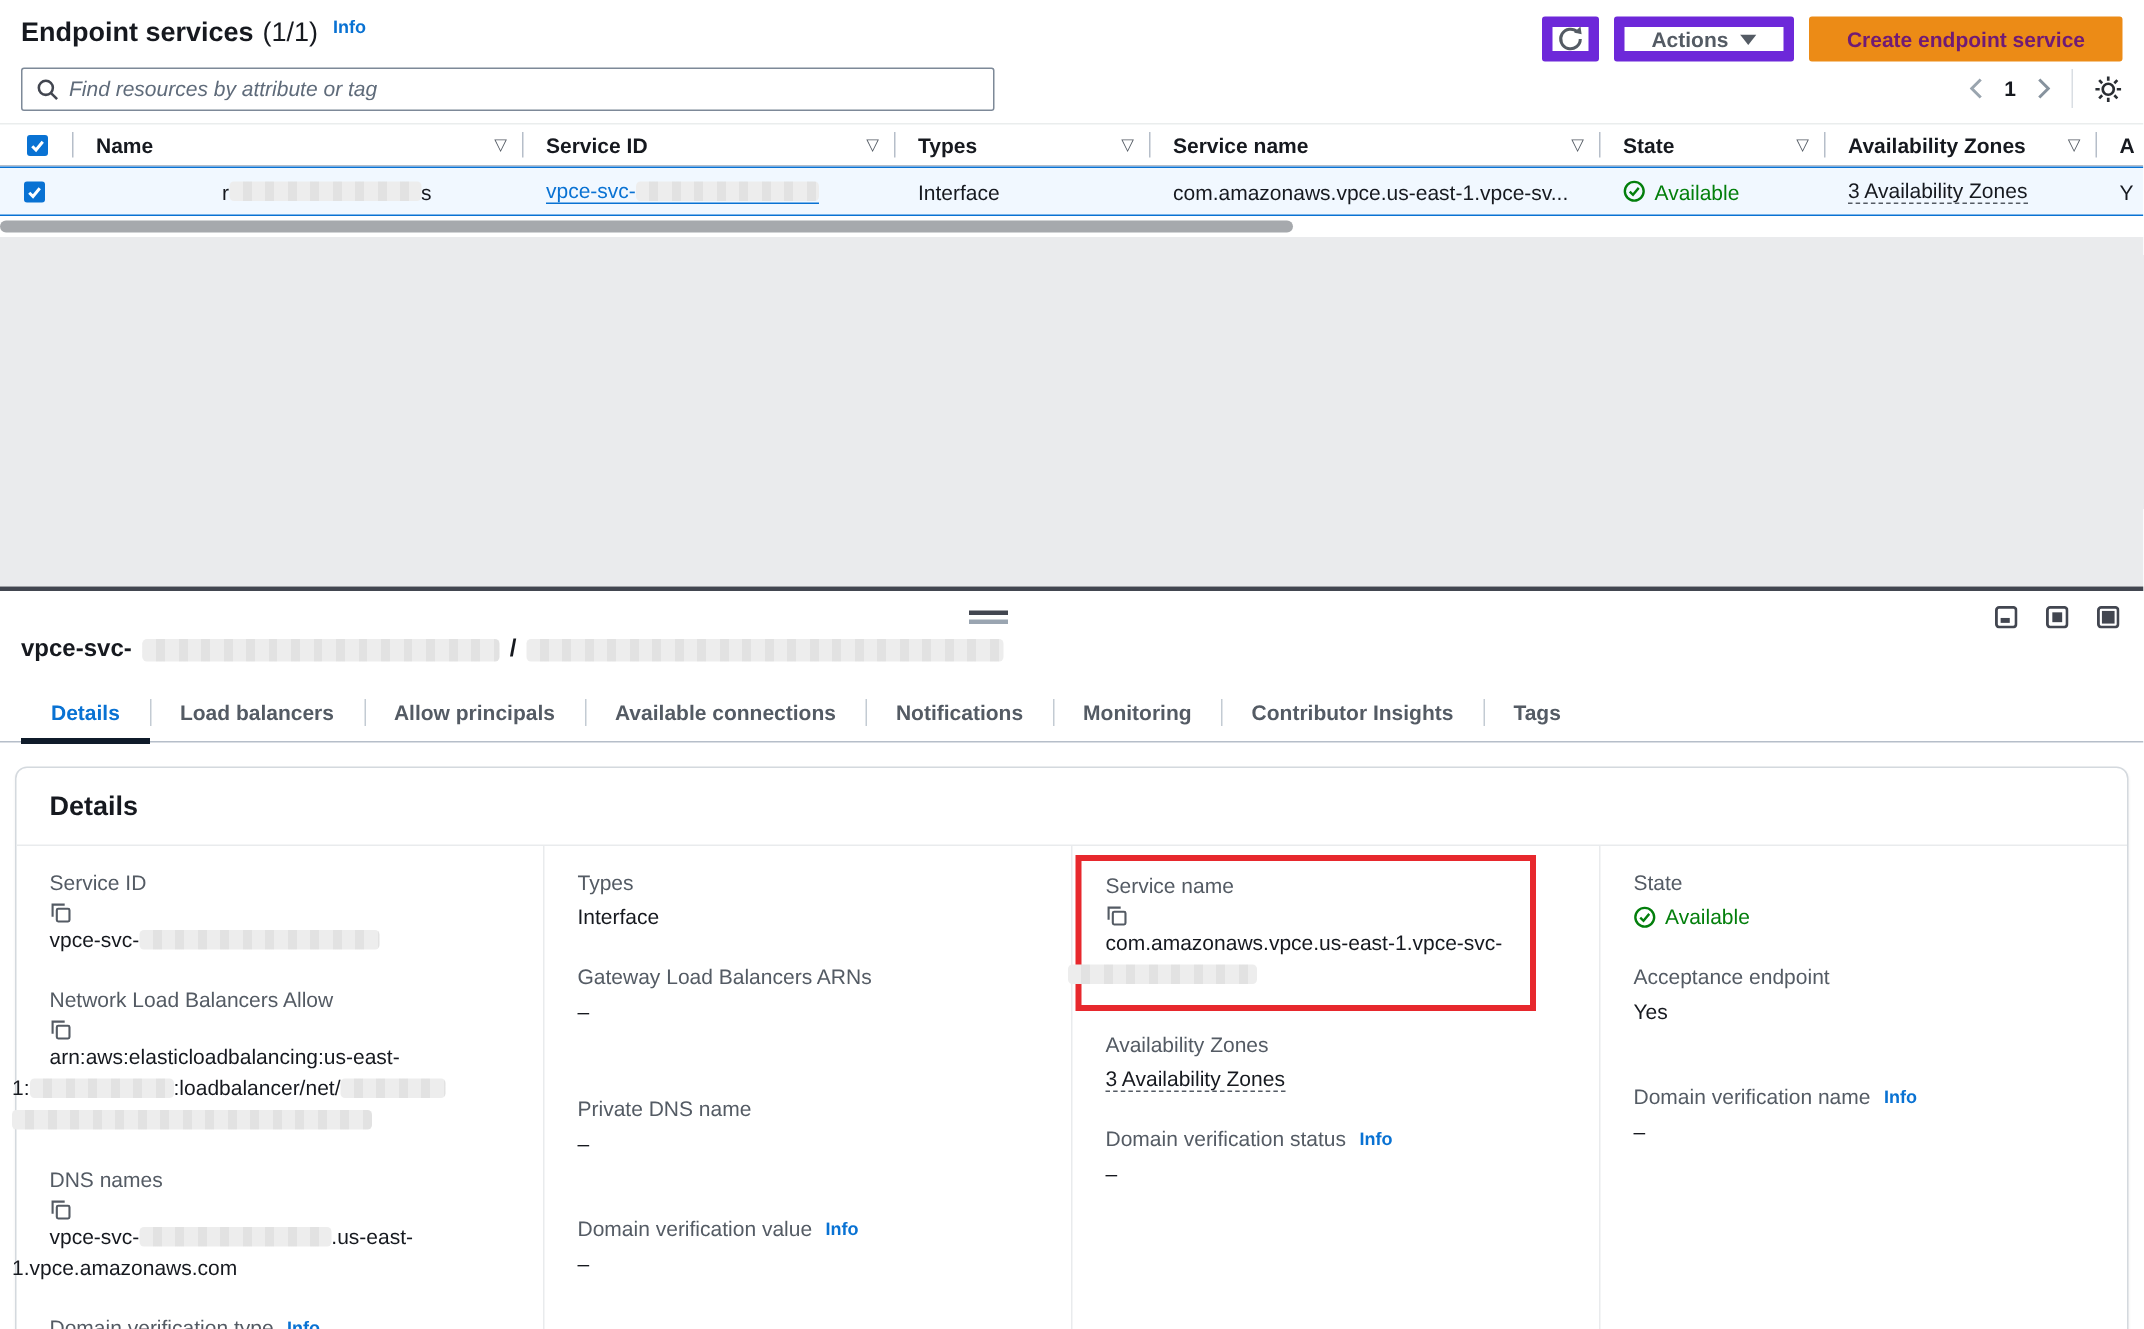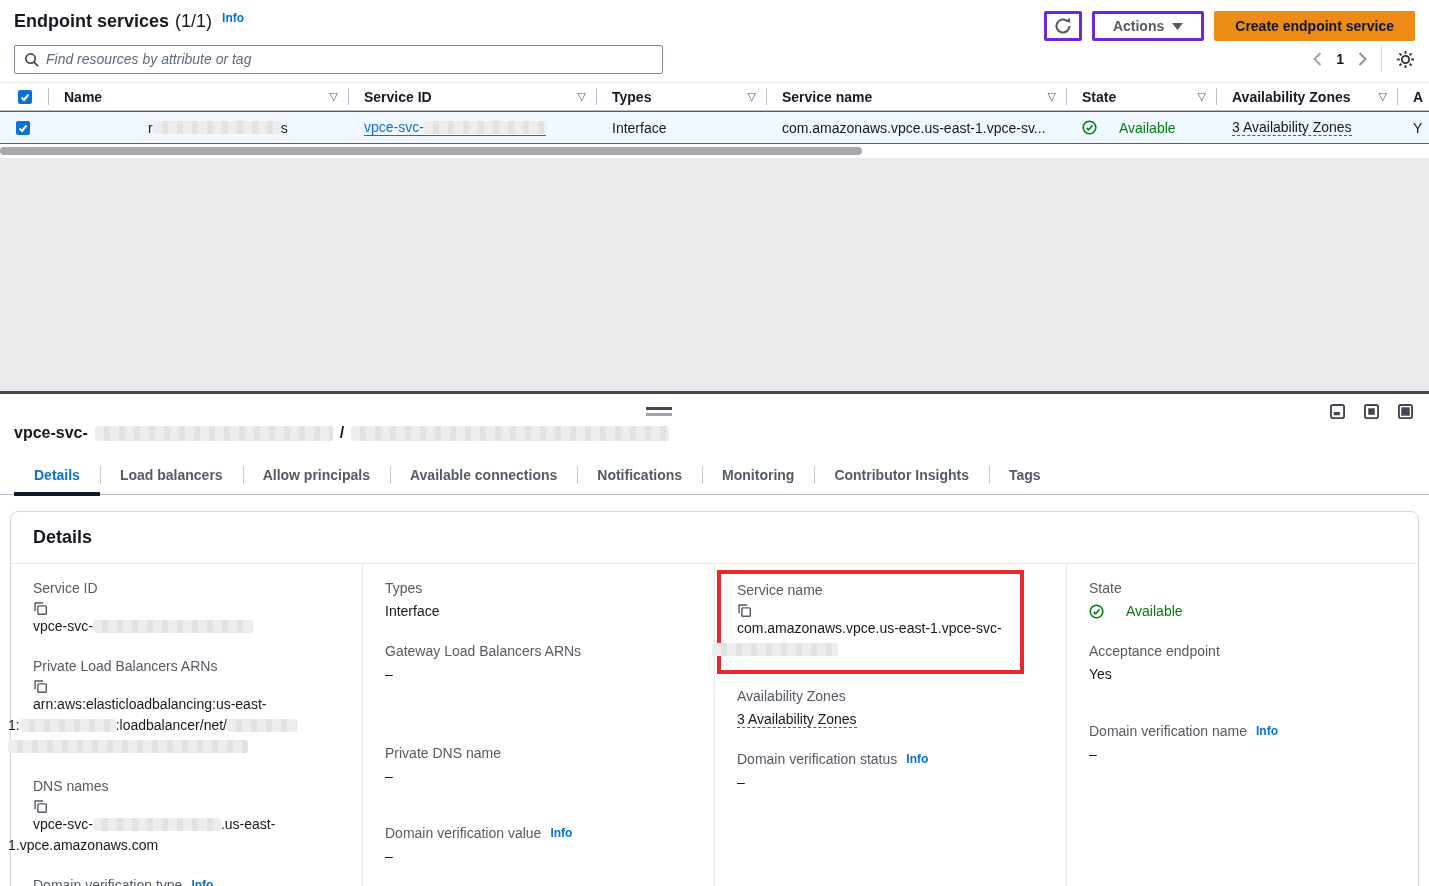--- a/index.html
+++ b/index.html
@@ -13,25 +13,25 @@
     background:repeating-linear-gradient(90deg,#ededed 0 9px,#e2e2e2 9px 15px);
     filter:blur(.4px); }
   .redact.big{ height:15px; vertical-align:-2px; }
 
   
   .header-row{ display:flex; align-items:flex-start; padding:11px 14px 4px; height:42px; }
   .page-title{ font-size:18px; font-weight:700; }
   .page-count{ font-size:18px; font-weight:400; margin-left:6px; }
   .info-link{ color:#0972d3; font-size:12px; font-weight:700; margin-left:10px; cursor:pointer; }
   .controls{ margin-left:auto; display:flex; gap:10px; align-items:center; }
-  .btn{ border:3px solid #6d28d9; background:#fff; border-radius:2px; height:30px;
+  .btn{ border:7px solid #6d28d9; background:#fff; border-radius:2px; height:30px;
     display:flex; align-items:center; justify-content:center; font-weight:700; font-size:14px;
     color:#545b64; padding:0 18px; gap:8px; cursor:pointer; }
   .btn-icon{ width:38px; padding:0; }
-  .btn-primary{ background:#ec8b16; border-color:#ec8b16; color:#0f172a; }
+  .btn-primary{ background:#ec8b16; border-color:#ec8b16; color:#701a75; }
 
   
   .search-row{ display:flex; align-items:center; padding:2px 14px 8px; height:40px; }
   .search-box{ width:649px; height:29px; border:1px solid #7d8998; border-radius:2px;
     display:flex; align-items:center; padding:0 9px; gap:7px; background:#fff; }
   .search-box input{ border:none; outline:none; flex:1; font-style:italic; font-size:14px;
     color:#16191f; font-family:inherit; background:transparent; }
   .search-box input::placeholder{ color:#5f6b7a; font-style:italic; }
   .pager{ margin-left:auto; display:flex; align-items:center; gap:14px; }
   .page-num{ font-weight:700; color:#16191f; }
@@ -55,21 +55,21 @@
   .c-sname{ width:300px; }
   .c-state{ width:150px; }
   .c-az{ width:181px; }
   .c-acc{ width:32px; }
   .row-selected{ height:33px; background:#f1f8ff; border-top:1px solid #0972d3; border-bottom:1px solid #0972d3; }
   .checkbox{ width:14px; height:14px; background:#0972d3; border-radius:2px; display:flex;
     align-items:center; justify-content:center; cursor:pointer; }
   .td{ padding:0 10px 0 16px; }
   .name-indent{ padding-left:100px; }
   .link{ color:#0972d3; text-decoration:none; border-bottom:1px solid #0972d3; cursor:pointer; }
-  .state-ok{ color:#037f0c; display:flex; align-items:center; gap:22px; }
+  .state-ok{ color:#037f0c; display:flex; align-items:center; gap:6px; }
   .dashed{ border-bottom:1px dashed #545b64; cursor:pointer; }
   .hscroll{ height:14px; padding:3px 0; }
   .hscroll .thumb{ width:862px; height:8px; border-radius:4px; background:#a6a9ad; cursor:pointer; }
 
   
   .filler{ height:233px; background:#eaebed; }
 
   
   .panel{ border-top:3px solid #424650; background:#fff; position:relative; height:491px; }
   .drag-handle{ position:absolute; left:646px; top:13px; width:26px; cursor:row-resize; }
@@ -310,21 +310,21 @@
             <span class="copy-btn">
               <svg width="15" height="15" viewBox="0 0 16 16" fill="none" stroke="#545b64" stroke-width="1.5">
                   <rect x="5.2" y="5.2" width="9" height="9" rx="1"></rect>
                   <path d="M10.8 2.2H2.2v8.6"></path>
                 </svg>
             </span>
             <span><span>vpce-svc-</span><span class="redact" style="width:160px"></span></span>
           </div>
         </div>
         <div class="field">
-          <div class="flabel">Private Load Balancers ARNs</div>
+          <div class="flabel">Network Load Balancers Allow</div>
           <div class="fvalue copyline">
             <span class="copy-btn">
               <svg width="15" height="15" viewBox="0 0 16 16" fill="none" stroke="#545b64" stroke-width="1.5">
                   <rect x="5.2" y="5.2" width="9" height="9" rx="1"></rect>
                   <path d="M10.8 2.2H2.2v8.6"></path>
                 </svg>
             </span>
             <span>
               <span>arn:aws:elasticloadbalancing:us-east-</span><br>
               <span style="margin-left:-25px"><span>1:</span><span class="redact" style="width:96px"></span><span>:loadbalancer/net/</span><span class="redact" style="width:70px"></span></span><br>
@@ -354,21 +354,21 @@
           </div>
 
         </div>
       </div>
 
       <div class="dcol">
         <div class="field">
           <div class="flabel">Types</div>
           <div class="fvalue">Interface</div>
         </div>
-        <div class="field" style="margin-bottom:60px">
+        <div class="field" style="margin-bottom:46px">
           <div class="flabel">Gateway Load Balancers ARNs</div>
           <div class="fvalue">–</div>
         </div>
         <div class="field" style="margin-bottom:38px">
           <div class="flabel">Private DNS name</div>
           <div class="fvalue">–</div>
         </div>
         <div class="field" style="margin-bottom:0">
           <div class="flabel">
             <span>Domain verification value</span>

